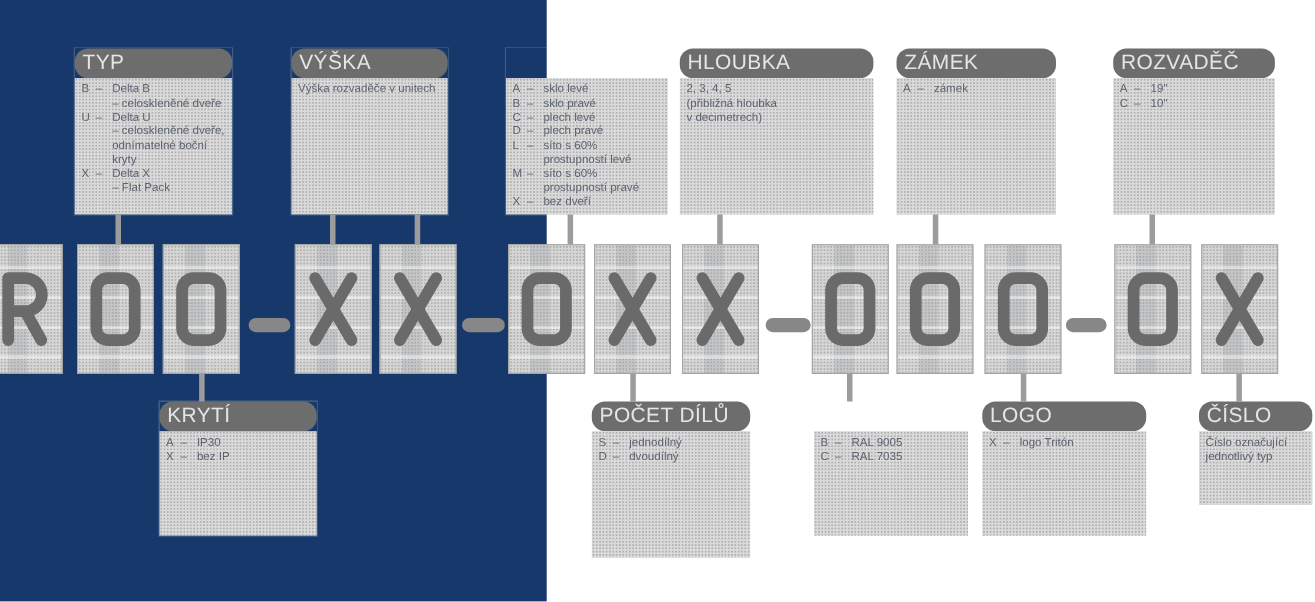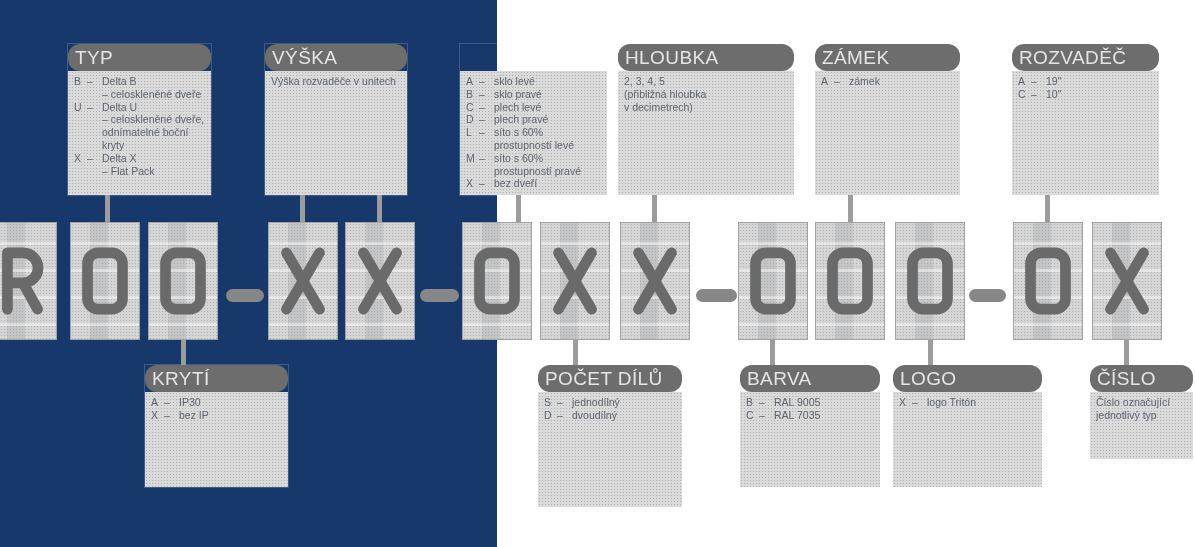--- a/index.html
+++ b/index.html
@@ -211,21 +211,20 @@
           <span class="t">jednodílný</span>
         </div>
         <div class="line">
           <span class="k">D</span>
           <span class="sep">–</span>
           <span class="t">dvoudílný</span>
         </div>
       </div>
   </div>
   <div class="lbox" style="left:740px;top:365px;width:140px;height:122px">
-    <div class="lbox-h">BARVA</div>
     <div class="lbox-b">
         <div class="line">
           <span class="k">B</span>
           <span class="sep">–</span>
           <span class="t">RAL 9005</span>
         </div>
         <div class="line">
           <span class="k">C</span>
           <span class="sep">–</span>
           <span class="t">RAL 7035</span>

